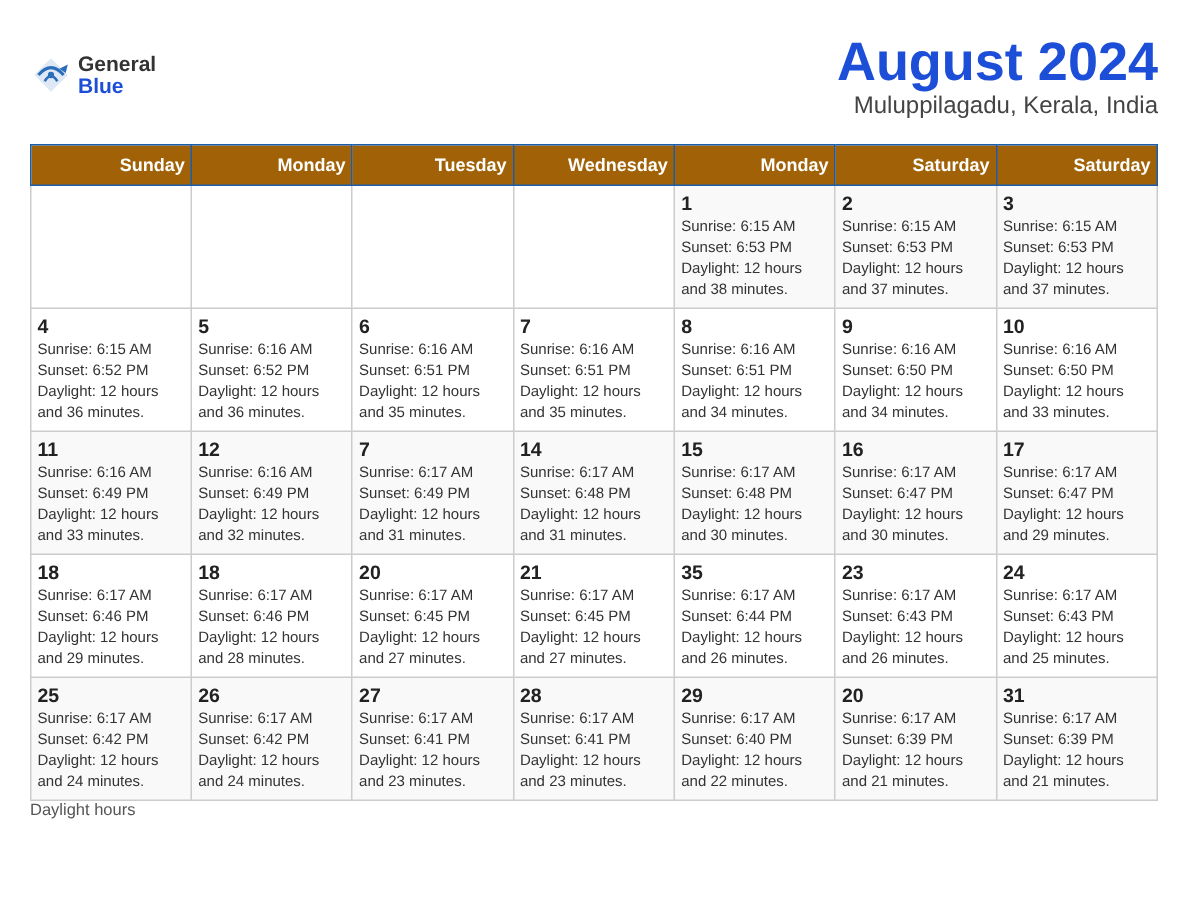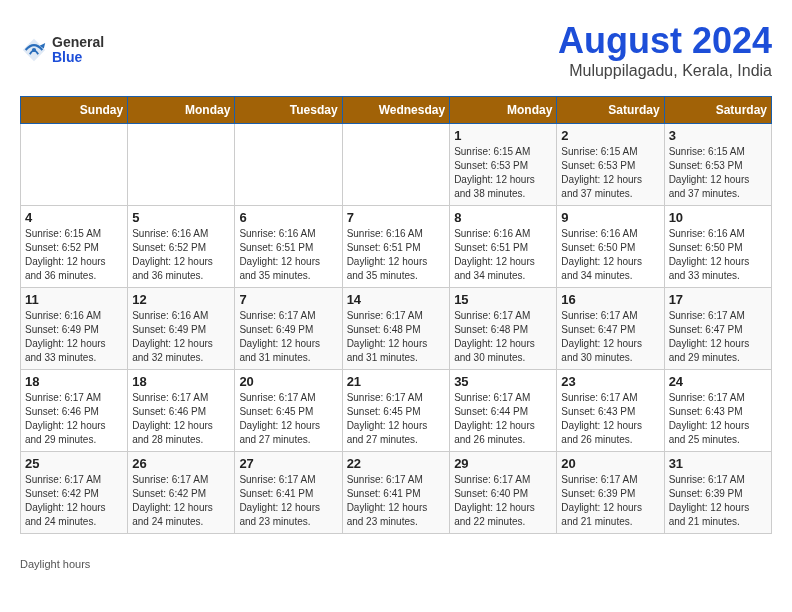--- a/index.html
+++ b/index.html
@@ -81,21 +81,21 @@
     }
     .day-detail {
       color: #333;
       font-size: 10px;
       line-height: 1.4;
     }
     .empty-cell {
       background: #fff !important;
     }
     .footer {
-      margin-top: 24px;
+      margin-top: 0;
       font-size: 11px;
       color: #555;
       text-align: left;
     }
   </style>
 </head>
 <body>
 
 <div class="header">
   <div class="logo">
@@ -326,21 +326,21 @@
 and 24 minutes.</div>
         </td>
         <td>
           <span class="day-num">27</span>
           <div class="day-detail" style="white-space: pre-line;">Sunrise: 6:17 AM
 Sunset: 6:41 PM
 Daylight: 12 hours
 and 23 minutes.</div>
         </td>
         <td>
-          <span class="day-num">22</span>
+          <span class="day-num">28</span>
           <div class="day-detail" style="white-space: pre-line;">Sunrise: 6:17 AM
 Sunset: 6:41 PM
 Daylight: 12 hours
 and 23 minutes.</div>
         </td>
         <td>
           <span class="day-num">29</span>
           <div class="day-detail" style="white-space: pre-line;">Sunrise: 6:17 AM
 Sunset: 6:40 PM
 Daylight: 12 hours

